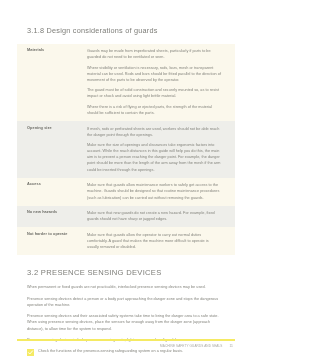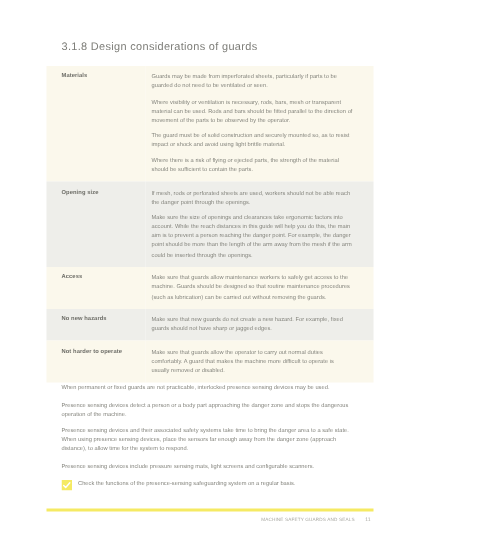--- a/index.html
+++ b/index.html
@@ -10,21 +10,21 @@
     width: 252px;
     height: 356px;
     background: #ffffff;
     font-family: "Liberation Sans", sans-serif;
     color: #6b6b66;
     overflow: hidden;
     position: relative;
   }
   .page {
     position: absolute;
-    left: 14px; top: 0;
+    left: 0; top: 0;
     width: 252px;
     height: 356px;
     box-sizing: border-box;
     padding: 0 17px;
   }
 
   
   .h-section {
     font-size: 7.3px;
     font-weight: 400;
@@ -191,20 +191,21 @@
 
       <tr class="row-cream">
         <td class="c-label">Not harder to operate</td>
         <td class="c-body">
           <p>Make sure that guards allow the operator to carry out normal duties comfortably. A guard that makes the machine more difficult to operate is usually removed or disabled.</p>
         </td>
       </tr>
     </tbody>
   </table>
 
+  <h2 class="h-major">3.2 PRESENCE SENSING DEVICES</h2>
 
   <div class="body-wrap">
     <p>When permanent or fixed guards are not practicable, interlocked presence sensing devices may be used.</p>
     <p>Presence sensing devices detect a person or a body part approaching the danger zone and stops the dangerous operation of the machine.</p>
     <p>Presence sensing devices and their associated safety systems take time to bring the danger area to a safe state. When using presence sensing devices, place the sensors far enough away from the danger zone (approach distance), to allow time for the system to respond.</p>
     <p>Presence sensing devices include pressure sensing mats, light screens and configurable scanners.</p>
   </div>
 
   <div class="tip">
     <span class="tip-icon">

